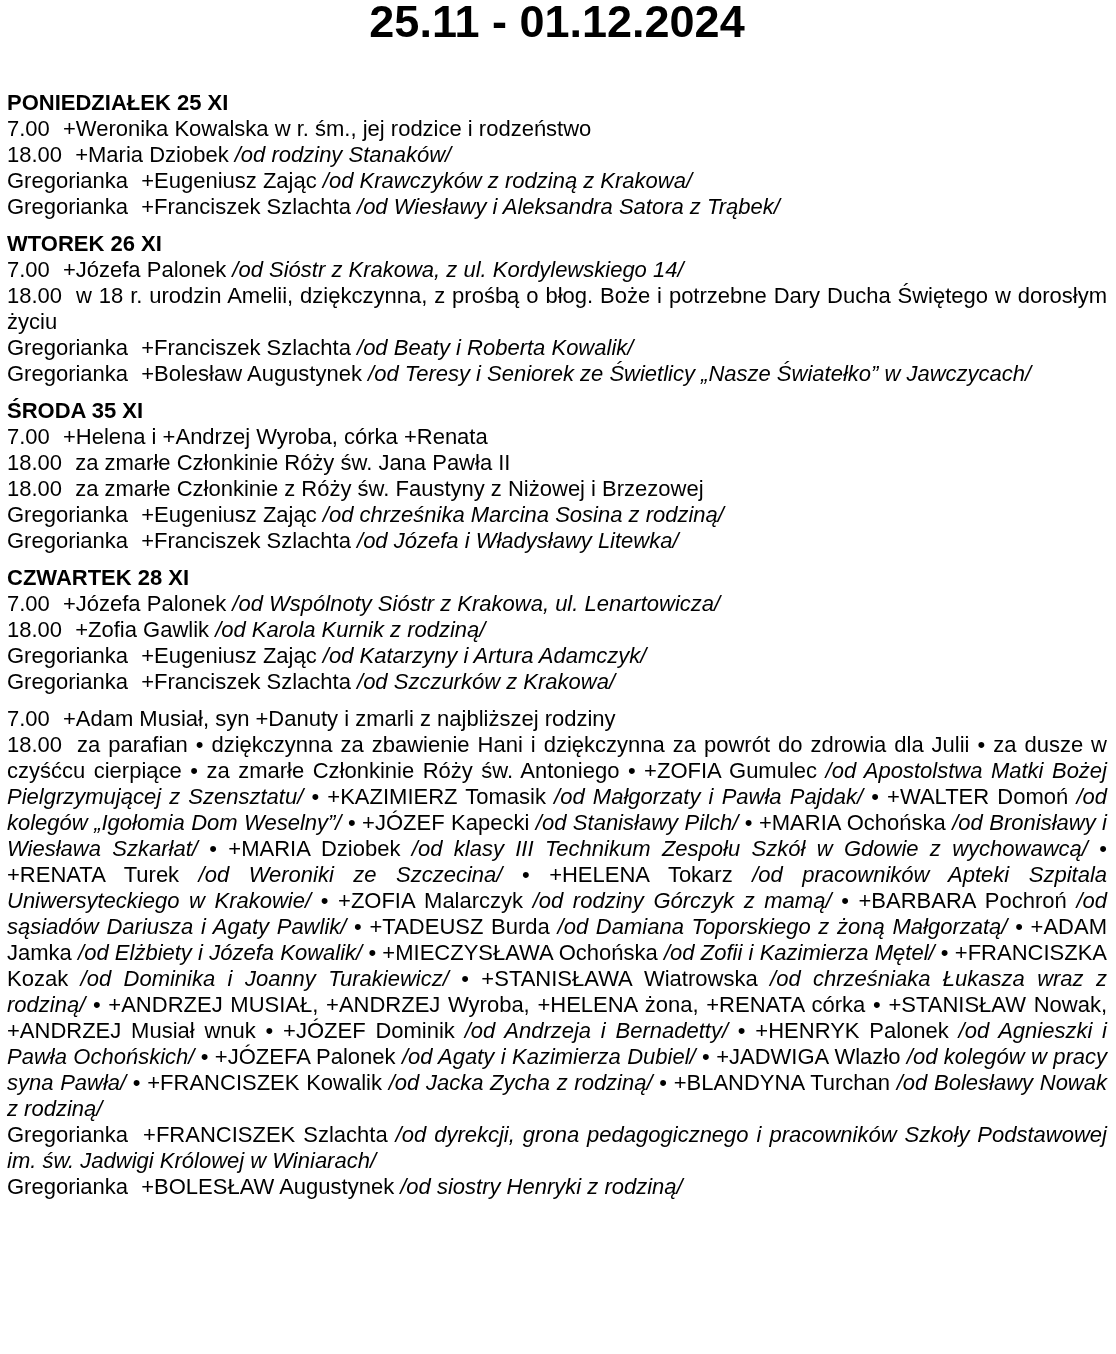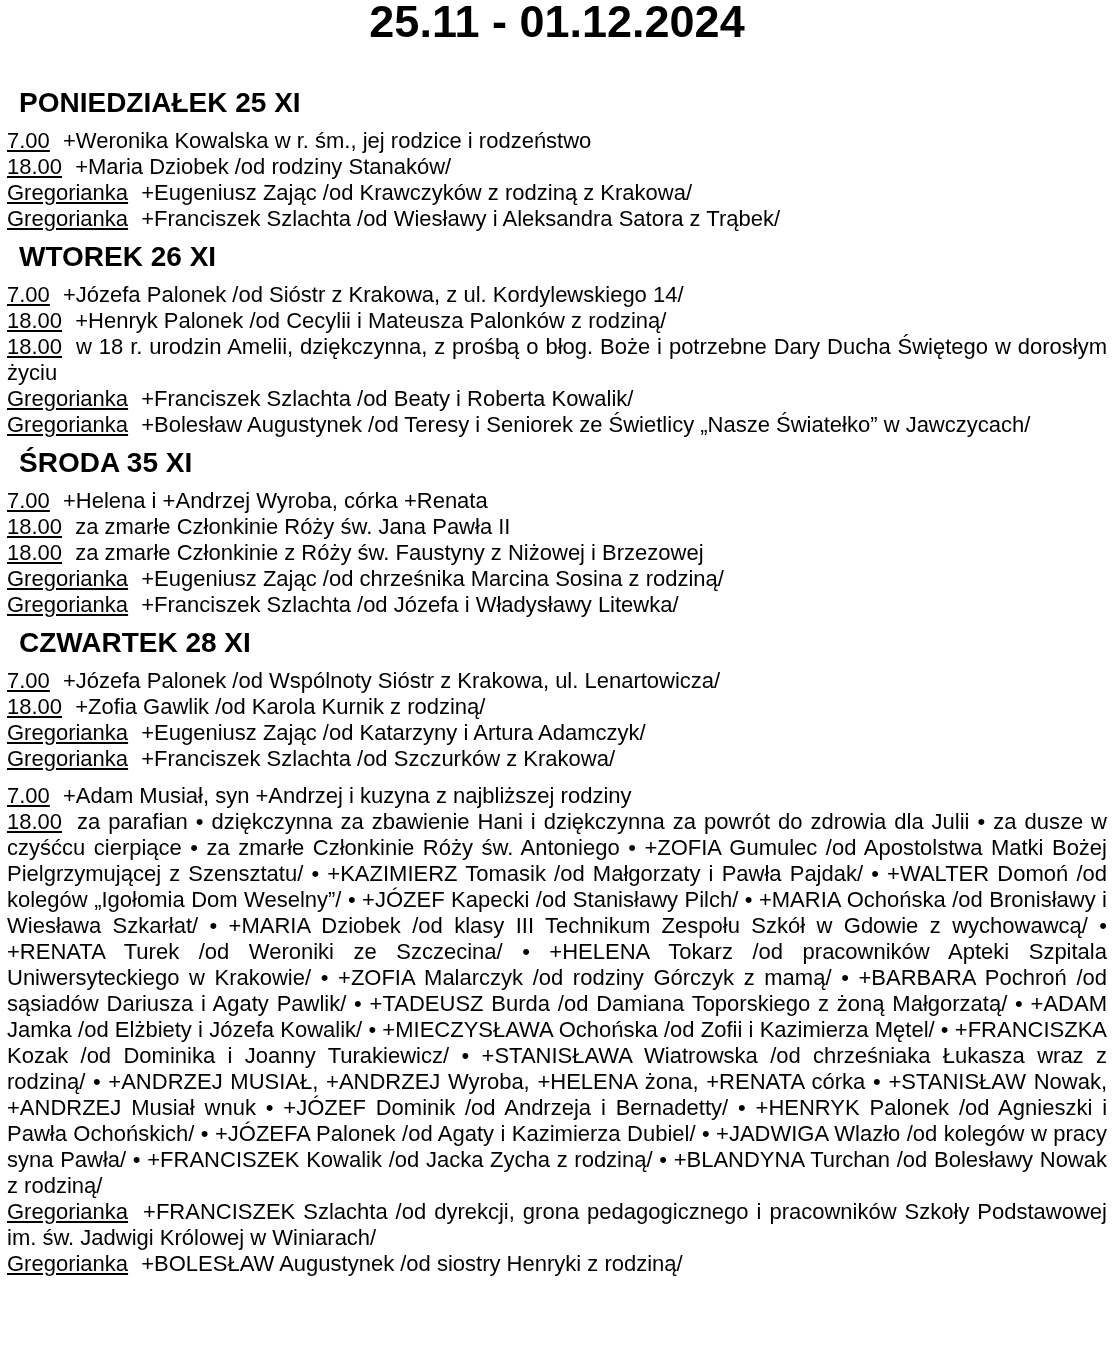--- a/index.html
+++ b/index.html
@@ -25,74 +25,73 @@
     margin: -4px 0 0 0;
     letter-spacing: 0;
   }
   .days {
     margin-top: 42px;
   }
   .day-section {
     margin: 0 0 11px 0;
   }
   .day-header {
-    font-size: 28px;
+    font-size: 22px;
     line-height: 26px;
     font-weight: bold;
-    margin: 12px;
+    margin: 0;
   }
   .entry {
     font-size: 22px;
     line-height: 26px;
     margin: 0;
     text-align: justify;
   }
   .time-label {
-    text-decoration: underline;
     padding-right: 7px;
   }
   .it {
+    font-style: italic;
   }
 </style>
 </head>
 <body>
 
 <div class="page">
   <h1 class="title">25.11 - 01.12.2024</h1>
   <div class="days" id="days">
       <section class="day-section">
         <h2 class="day-header">PONIEDZIAŁEK 25 XI</h2>
         <p class="entry"><span class="time-label">7.00</span><span> +Weronika Kowalska w r. śm., jej rodzice i rodzeństwo</span></p>
         <p class="entry"><span class="time-label">18.00</span><span> +Maria Dziobek </span><span class="it">/od rodziny Stanaków/</span></p>
         <p class="entry"><span class="time-label">Gregorianka</span><span> +Eugeniusz Zając </span><span class="it">/od Krawczyków z rodziną z Krakowa/</span></p>
         <p class="entry"><span class="time-label">Gregorianka</span><span> +Franciszek Szlachta </span><span class="it">/od Wiesławy i Aleksandra Satora z Trąbek/</span></p>
       </section>
       <section class="day-section">
         <h2 class="day-header">WTOREK 26 XI</h2>
         <p class="entry"><span class="time-label">7.00</span><span> +Józefa Palonek </span><span class="it">/od Sióstr z Krakowa, z ul. Kordylewskiego 14/</span></p>
-        <p class="entry"><span class="time-label">18.00</span><span> +Henryk Palonek </span><span class="it">/od Cecylii i Mateusza Palonków z rodziną/</span></p>
         <p class="entry"><span class="time-label">18.00</span><span>  w 18 r. urodzin Amelii, dziękczynna, z prośbą o błog. Boże i potrzebne Dary Ducha Świętego w dorosłym życiu</span></p>
         <p class="entry"><span class="time-label">Gregorianka</span><span> +Franciszek Szlachta </span><span class="it">/od Beaty i Roberta Kowalik/</span></p>
         <p class="entry"><span class="time-label">Gregorianka</span><span> +Bolesław Augustynek </span><span class="it">/od Teresy i Seniorek ze Świetlicy „Nasze Światełko” w Jawczycach/</span></p>
       </section>
       <section class="day-section">
         <h2 class="day-header">ŚRODA 35 XI</h2>
         <p class="entry"><span class="time-label">7.00</span><span> +Helena i +Andrzej Wyroba, córka +Renata</span></p>
         <p class="entry"><span class="time-label">18.00</span><span> za zmarłe Członkinie Róży św. Jana Pawła II</span></p>
         <p class="entry"><span class="time-label">18.00</span><span> za zmarłe Członkinie z Róży św. Faustyny z Niżowej i Brzezowej</span></p>
         <p class="entry"><span class="time-label">Gregorianka</span><span> +Eugeniusz Zając </span><span class="it">/od chrześnika Marcina Sosina z rodziną/</span></p>
         <p class="entry"><span class="time-label">Gregorianka</span><span> +Franciszek Szlachta </span><span class="it">/od Józefa i Władysławy Litewka/</span></p>
       </section>
       <section class="day-section">
         <h2 class="day-header">CZWARTEK 28 XI</h2>
         <p class="entry"><span class="time-label">7.00</span><span> +Józefa Palonek </span><span class="it">/od Wspólnoty Sióstr z Krakowa, ul. Lenartowicza/</span></p>
         <p class="entry"><span class="time-label">18.00</span><span> +Zofia Gawlik </span><span class="it">/od Karola Kurnik z rodziną/</span></p>
         <p class="entry"><span class="time-label">Gregorianka</span><span> +Eugeniusz Zając </span><span class="it">/od Katarzyny i Artura Adamczyk/</span></p>
         <p class="entry"><span class="time-label">Gregorianka</span><span> +Franciszek Szlachta </span><span class="it">/od Szczurków z Krakowa/</span></p>
       </section>
       <section class="day-section">
-        <p class="entry"><span class="time-label">7.00</span><span> +Adam Musiał, syn +Andrzej i kuzyna z najbliższej rodziny</span></p>
+        <p class="entry"><span class="time-label">7.00</span><span> +Adam Musiał, syn +Danuty i zmarli z najbliższej rodziny</span></p>
         <p class="entry"><span class="time-label">18.00</span><span>  za parafian • dziękczynna za zbawienie Hani i dziękczynna za powrót do zdrowia dla Julii • za dusze w czyśćcu cierpiące • za zmarłe Członkinie Róży św. Antoniego • +ZOFIA Gumulec </span><span class="it">/od Apostolstwa Matki Bożej Pielgrzymującej z Szensztatu/</span><span> • +KAZIMIERZ Tomasik </span><span class="it">/od Małgorzaty i Pawła Pajdak/</span><span> • +WALTER Domoń </span><span class="it">/od kolegów „Igołomia Dom Weselny”/</span><span> • +JÓZEF Kapecki </span><span class="it">/od Stanisławy Pilch/</span><span> • +MARIA Ochońska </span><span class="it">/od Bronisławy i Wiesława Szkarłat/</span><span> • +MARIA Dziobek </span><span class="it">/od klasy III Technikum Zespołu Szkół w Gdowie z wychowawcą/</span><span> • +RENATA Turek </span><span class="it">/od Weroniki ze Szczecina/</span><span> • +HELENA Tokarz </span><span class="it">/od pracowników Apteki Szpitala Uniwersyteckiego w Krakowie/</span><span> • +ZOFIA Malarczyk </span><span class="it">/od rodziny Górczyk z mamą/</span><span> • +BARBARA Pochroń </span><span class="it">/od sąsiadów Dariusza i Agaty Pawlik/</span><span> • +TADEUSZ Burda </span><span class="it">/od Damiana Toporskiego z żoną Małgorzatą/</span><span> • +ADAM Jamka </span><span class="it">/od Elżbiety i Józefa Kowalik/</span><span> • +MIECZYSŁAWA Ochońska </span><span class="it">/od Zofii i Kazimierza Mętel/</span><span> • +FRANCISZKA Kozak </span><span class="it">/od Dominika i Joanny Turakiewicz/</span><span> • +STANISŁAWA Wiatrowska </span><span class="it">/od chrześniaka Łukasza wraz z rodziną/</span><span> • +ANDRZEJ MUSIAŁ, +ANDRZEJ Wyroba, +HELENA żona, +RENATA córka • +STANISŁAW Nowak, +ANDRZEJ Musiał wnuk • +JÓZEF Dominik </span><span class="it">/od Andrzeja i Bernadetty/</span><span> • +HENRYK Palonek </span><span class="it">/od Agnieszki i Pawła Ochońskich/</span><span> • +JÓZEFA Palonek </span><span class="it">/od Agaty i Kazimierza Dubiel/</span><span> • +JADWIGA Wlazło </span><span class="it">/od kolegów w pracy syna Pawła/</span><span> • +FRANCISZEK Kowalik </span><span class="it">/od Jacka Zycha z rodziną/</span><span> • +BLANDYNA Turchan </span><span class="it">/od Bolesławy Nowak z rodziną/</span></p>
         <p class="entry"><span class="time-label">Gregorianka</span><span>  +FRANCISZEK Szlachta </span><span class="it">/od dyrekcji, grona pedagogicznego i pracowników Szkoły Podstawowej im. św. Jadwigi Królowej w Winiarach/</span></p>
         <p class="entry"><span class="time-label">Gregorianka</span><span> +BOLESŁAW Augustynek </span><span class="it">/od siostry Henryki z rodziną/</span></p>
       </section>
     </div>
 </div>
 
 </body></html>

